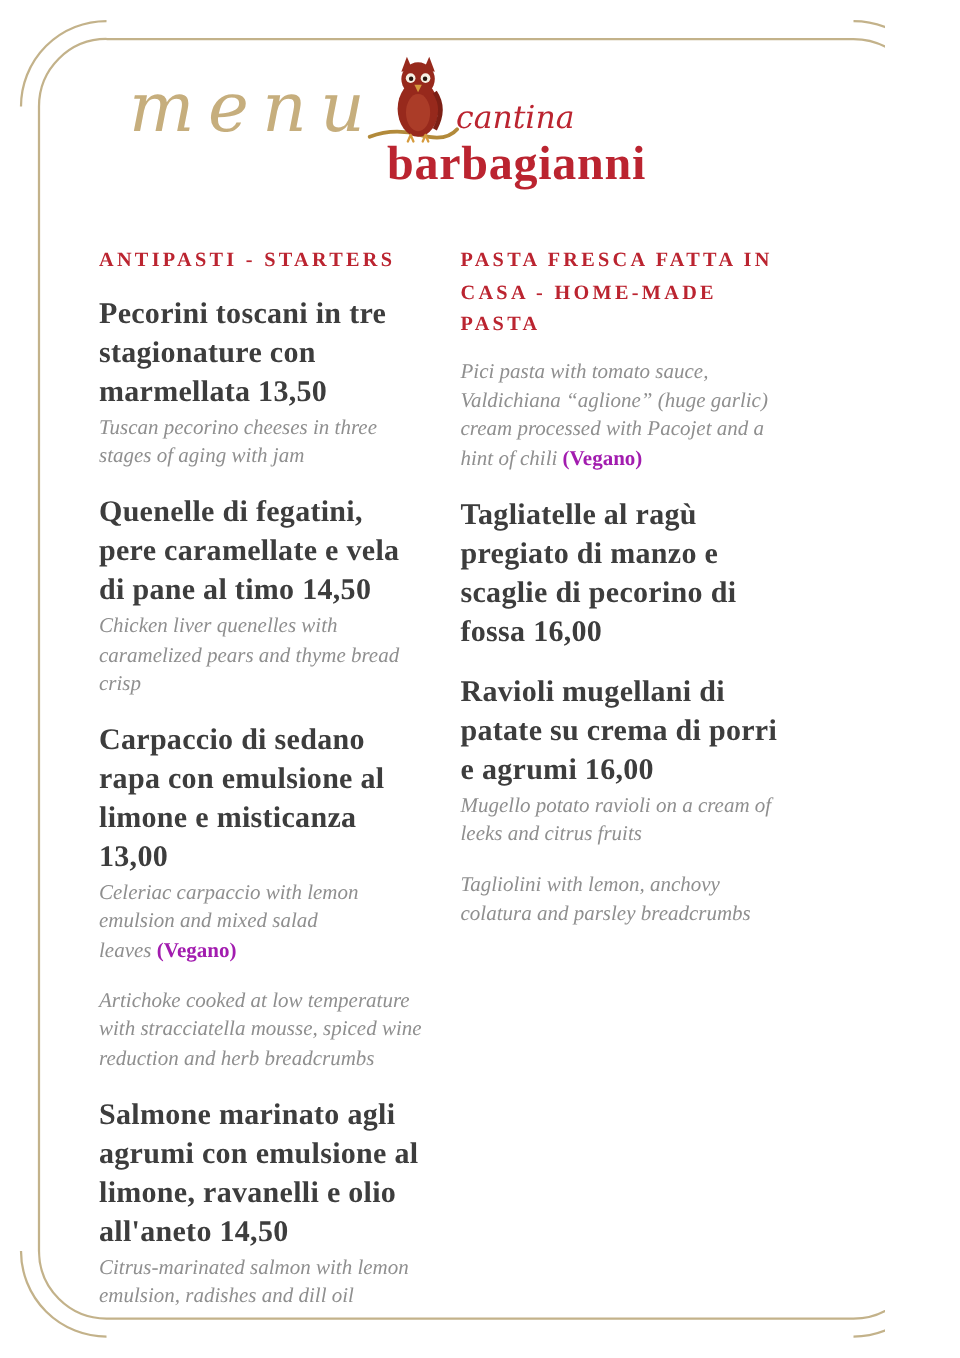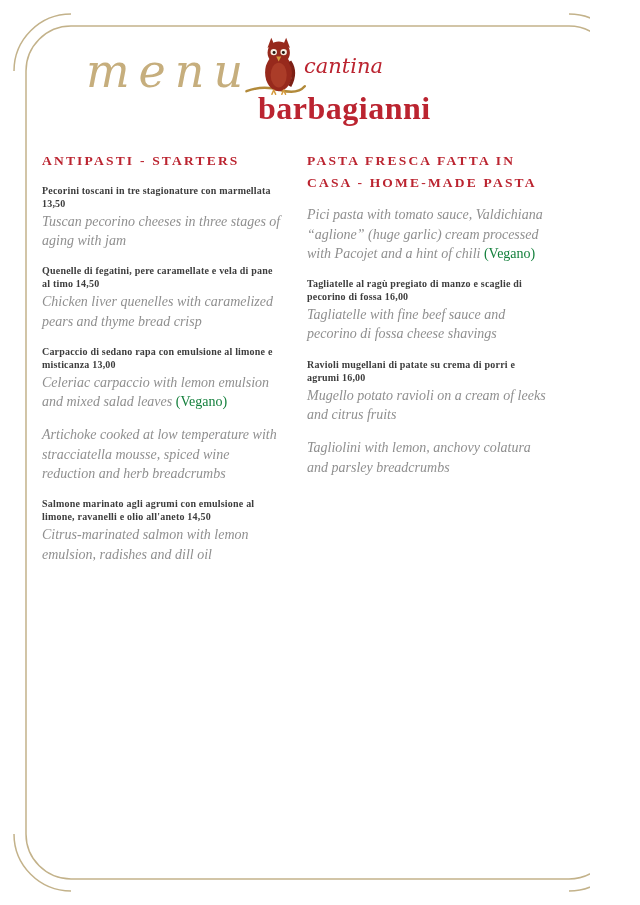--- a/index.html
+++ b/index.html
@@ -14,49 +14,49 @@
   
   .header { position:relative; height:92px; margin-top:38px; }
   .script-title {
     position:absolute; left:86px; top:6px;
     font-family:"DejaVu Serif", serif; font-style:italic;
     font-size:46px; letter-spacing:9px; color:var(--script-gold, #c6ae7d);
   }
   .logo { position:absolute; left:244px; top:-4px; width:190px; height:96px; }
   .owl-svg { position:absolute; left:0; top:0; }
   .brand-line1 {
-    position:absolute; left:60px; top:20px;
+    position:absolute; left:60px; top:32px;
     font-family:"DejaVu Serif", serif; font-style:italic;
     font-size:21px; color:var(--accent-red, #b5212b);
   }
   .brand-line2 {
     position:absolute; left:14px; top:56px;
     font-size:32px; font-weight:700; letter-spacing:0.5px;
     color:var(--accent-red, #b5212b);
   }
 
   
-  .columns { display:flex; gap:24px; padding:0 42px; margin-top:20px; }
+  .columns { display:flex; gap:24px; padding:0 66px; margin-top:32px; }
   .col { flex:1 1 0; min-width:0; }
   .heading {
     font-size:13.5px; font-weight:700; letter-spacing:2.2px;
     line-height:1.6; margin-bottom:12px;
     color:var(--accent-red, #bb2430);
   }
   .item { margin-bottom:14px; }
   .item-title {
-    font-size:10px; font-weight:700; line-height:1.3; letter-spacing:0.2px;
+    font-size:20px; font-weight:700; line-height:1.3; letter-spacing:0.2px;
     color:var(--title-text, #3d3d3d); margin-bottom:2px;
   }
   .item-price { font-weight:700; }
   .item-desc {
     font-size:14px; font-style:italic; line-height:1.38;
     color:var(--description-text, #8f8f8f);
   }
-  .item-tag { font-style:normal; font-weight:400; color:#15803d; }
+  .item-tag { font-style:normal; font-weight:700; color:#a21caf; }
 </style>
 </head>
 <body>
 
 <div class="page">
 
   <svg class="frame" width="640" height="905" viewBox="0 0 640 905" aria-hidden="true">
     <path d="M71 26 H569 A45 45 0 0 1 614 71 V834 A45 45 0 0 1 569 879 H71 A45 45 0 0 1 26 834 V71 A45 45 0 0 1 71 26 Z" fill="none" stroke="#c3b28a" stroke-width="1.5"></path>
     <path d="M71 14 A57 57 0 0 0 14 71" fill="none" stroke="#c3b28a" stroke-width="1.5"></path>
     <path d="M626 71 A57 57 0 0 0 569 14" fill="none" stroke="#c3b28a" stroke-width="1.5"></path>
@@ -121,21 +121,20 @@
 
     <section class="col">
       <h2 class="heading">PASTA FRESCA FATTA IN CASA - HOME-MADE PASTA</h2>
       <div class="items">
   <article class="item">
     <p class="item-desc"><span class="desc-text">Pici pasta with tomato sauce, Valdichiana “aglione” (huge garlic) cream processed with Pacojet and a hint of chili</span><span class="item-tag">&nbsp;(Vegano)</span></p>
   </article>
 
   <article class="item">
     <h3 class="item-title"><span class="title-text">Tagliatelle al ragù pregiato di manzo e scaglie di pecorino di fossa</span> <span class="item-price">16,00</span></h3>
-    <p class="item-desc"><span class="desc-text">Tagliatelle with fine beef sauce and pecorino di fossa cheese shavings</span></p>
   </article>
 
   <article class="item">
     <h3 class="item-title"><span class="title-text">Ravioli mugellani di patate su crema di porri e agrumi</span> <span class="item-price">16,00</span></h3>
     <p class="item-desc"><span class="desc-text">Mugello potato ravioli on a cream of leeks and citrus fruits</span></p>
   </article>
 
   <article class="item">
     <p class="item-desc"><span class="desc-text">Tagliolini with lemon, anchovy colatura and parsley breadcrumbs</span></p>
   </article>

